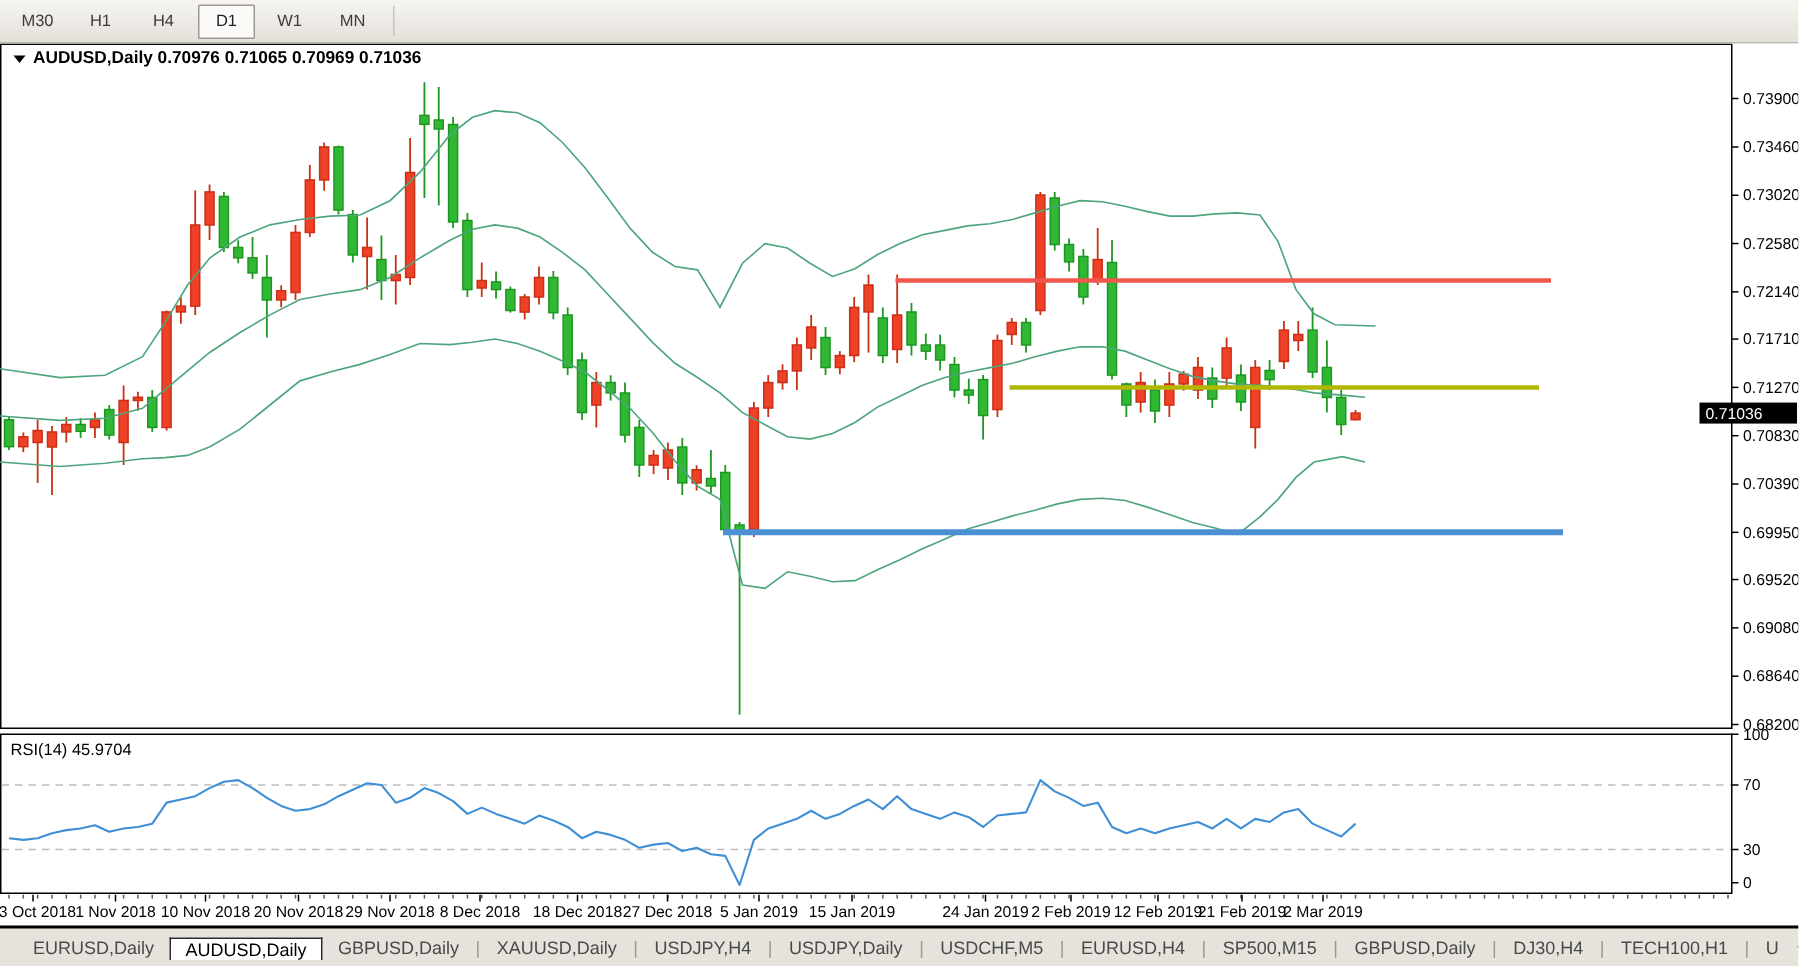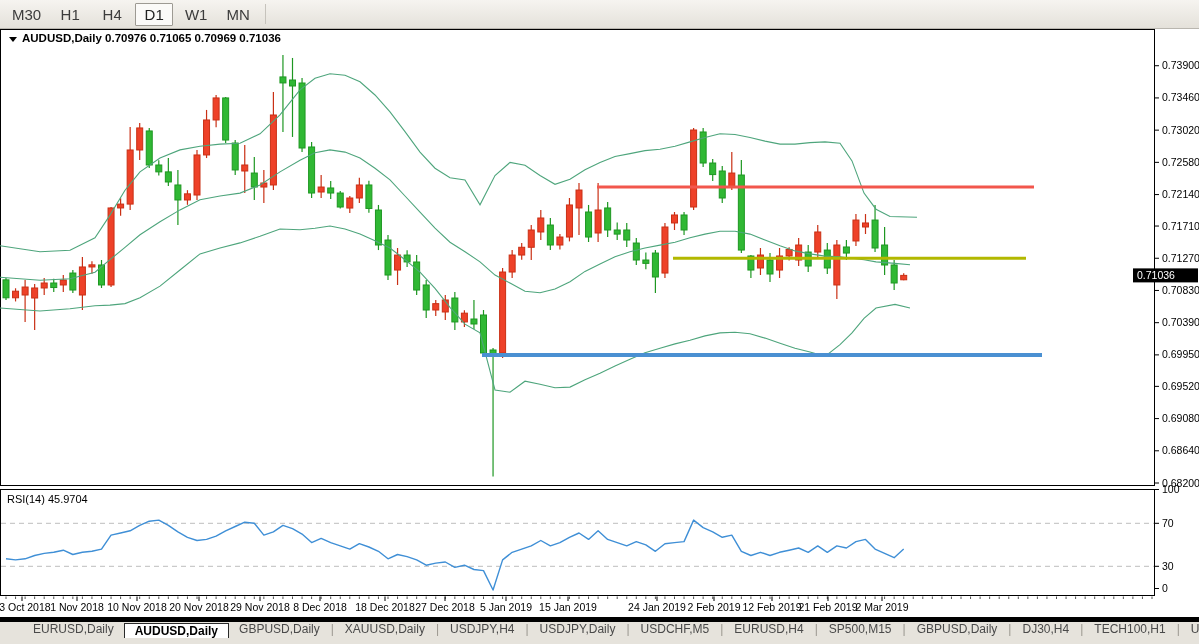--- a/index.html
+++ b/index.html
@@ -3,30 +3,30 @@
 <meta charset="utf-8">
 <style>
   html,body{margin:0;padding:0;background:#fff;width:1199px;height:644px;overflow:hidden;
     font-family:"Liberation Sans","DejaVu Sans",sans-serif;-webkit-font-smoothing:antialiased;}
   #app{position:relative;width:1199px;height:644px;background:#fff;}
   
   #toolbar{position:absolute;left:0;top:0;width:1199px;height:29px;
     background:linear-gradient(#f6f4f0,#e4e1da);border-bottom:1px solid #b9b6af;
     display:flex;align-items:center;box-sizing:border-box;padding-left:4px;}
   .tf-btn{height:21px;min-width:26px;padding:0 5px;margin:16px 2px;display:flex;align-items:center;justify-content:center;
-    font-size:15px;color:#3c3c3c;border:1px solid transparent;border-radius:1px;cursor:default;}
+    font-size:11px;color:#3c3c3c;border:1px solid transparent;border-radius:1px;cursor:default;}
   .tf-btn.active{background:#fbfaf8;border:1px solid #9d9a93;color:#222;}
   .tf-sep{width:1px;height:20px;background:#c6c3bc;margin:0 6px;}
   
   #chart-svg{position:absolute;left:0;top:29px;}
   
   #tabbar{position:absolute;left:0;top:617px;width:1199px;height:27px;background:#e6e3dc;
-    border-top:5px solid #000000;display:flex;align-items:flex-start;box-sizing:border-box;padding-left:23px;font-size:12px;}
+    border-top:2px solid #000000;display:flex;align-items:center;box-sizing:border-box;padding-left:12px;font-size:12px;}
   .tab{display:flex;align-items:center;padding:0 10px;color:#4a4a4a;white-space:nowrap;cursor:default;}
-  .tab.active{background:#ffffff;border:1px solid #2a2a2a;border-bottom:none;font-weight:bold;color:#000;margin-top:1px;}
+  .tab.active{background:#ffffff;border:1px solid #2a2a2a;border-bottom:none;font-weight:normal;color:#000;margin-top:1px;}
   .tab-sep{display:flex;align-items:center;color:#9a978f;padding:0 1px;}
   .tab-arrows{margin-left:auto;display:flex;align-items:center;gap:10px;padding-right:8px;color:#3a3a3a;font-size:10px;}
   .tab-arrows span{cursor:default;}
 </style>
 </head>
 <body>
 
 <div id="app">
   <div id="toolbar">
       <div class="tf-btn">M30</div>

